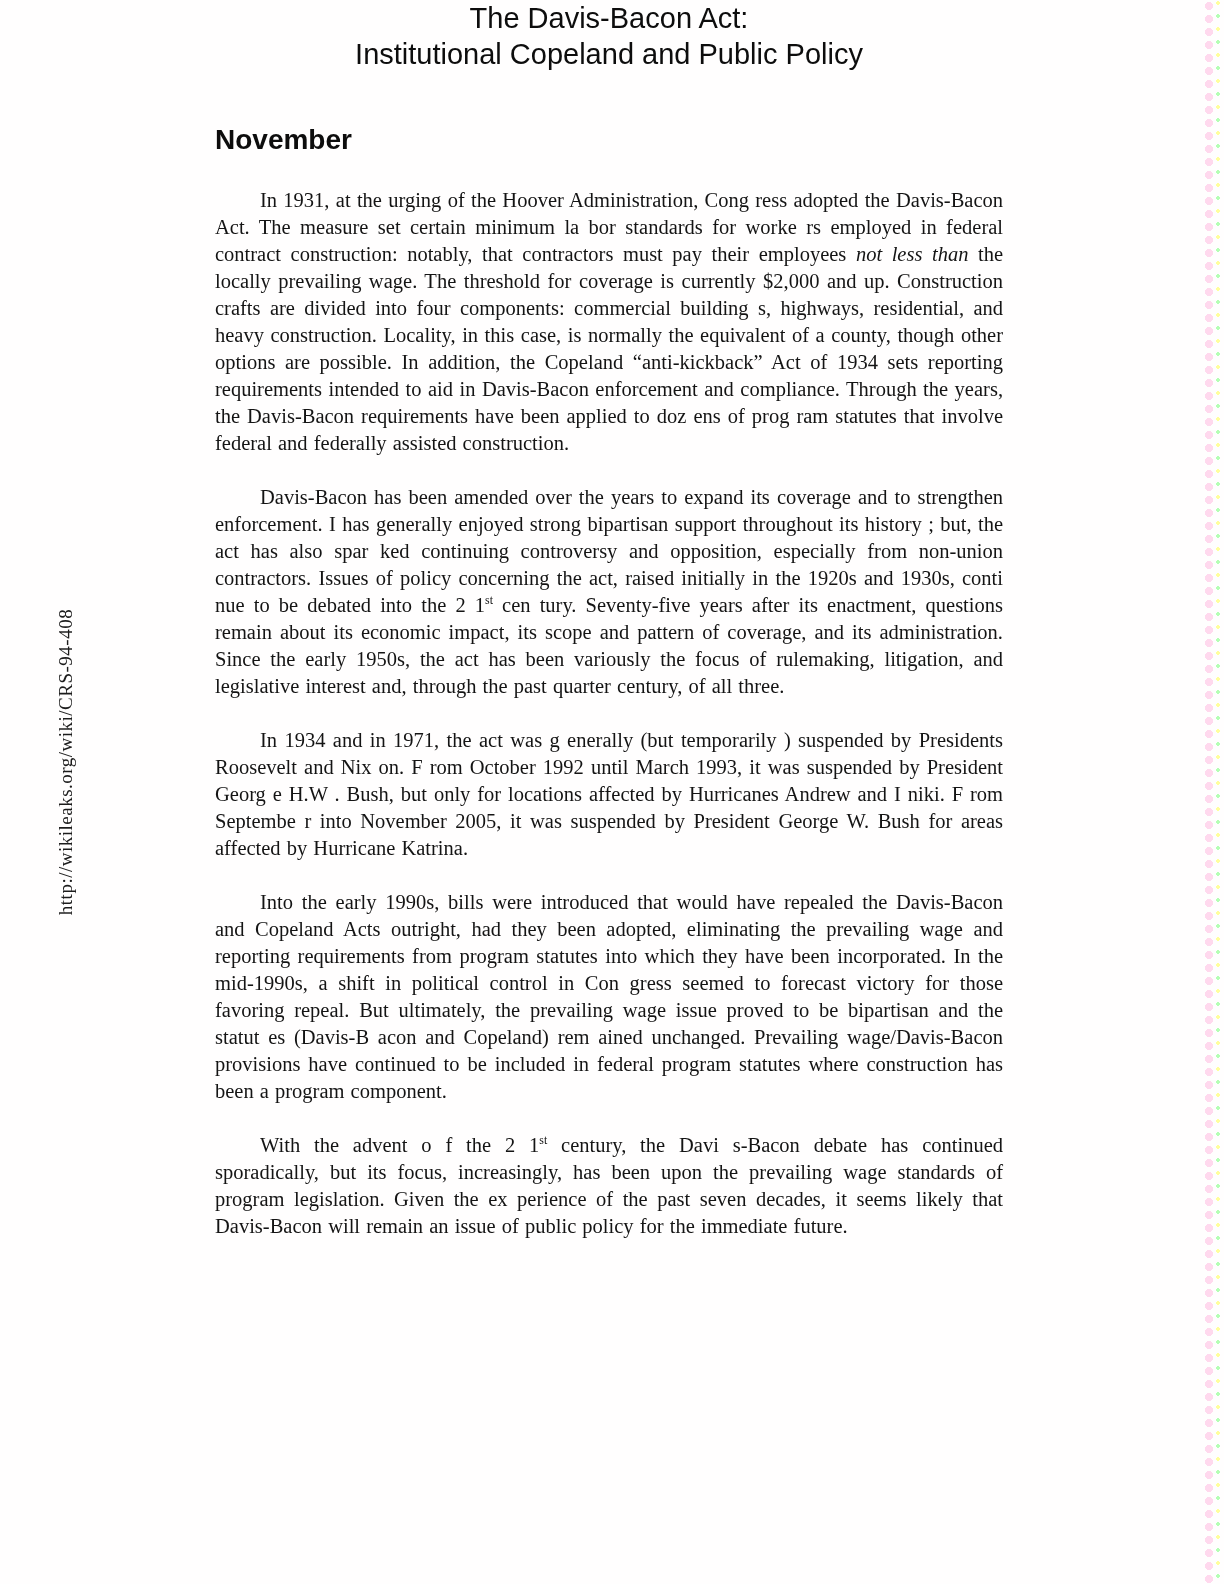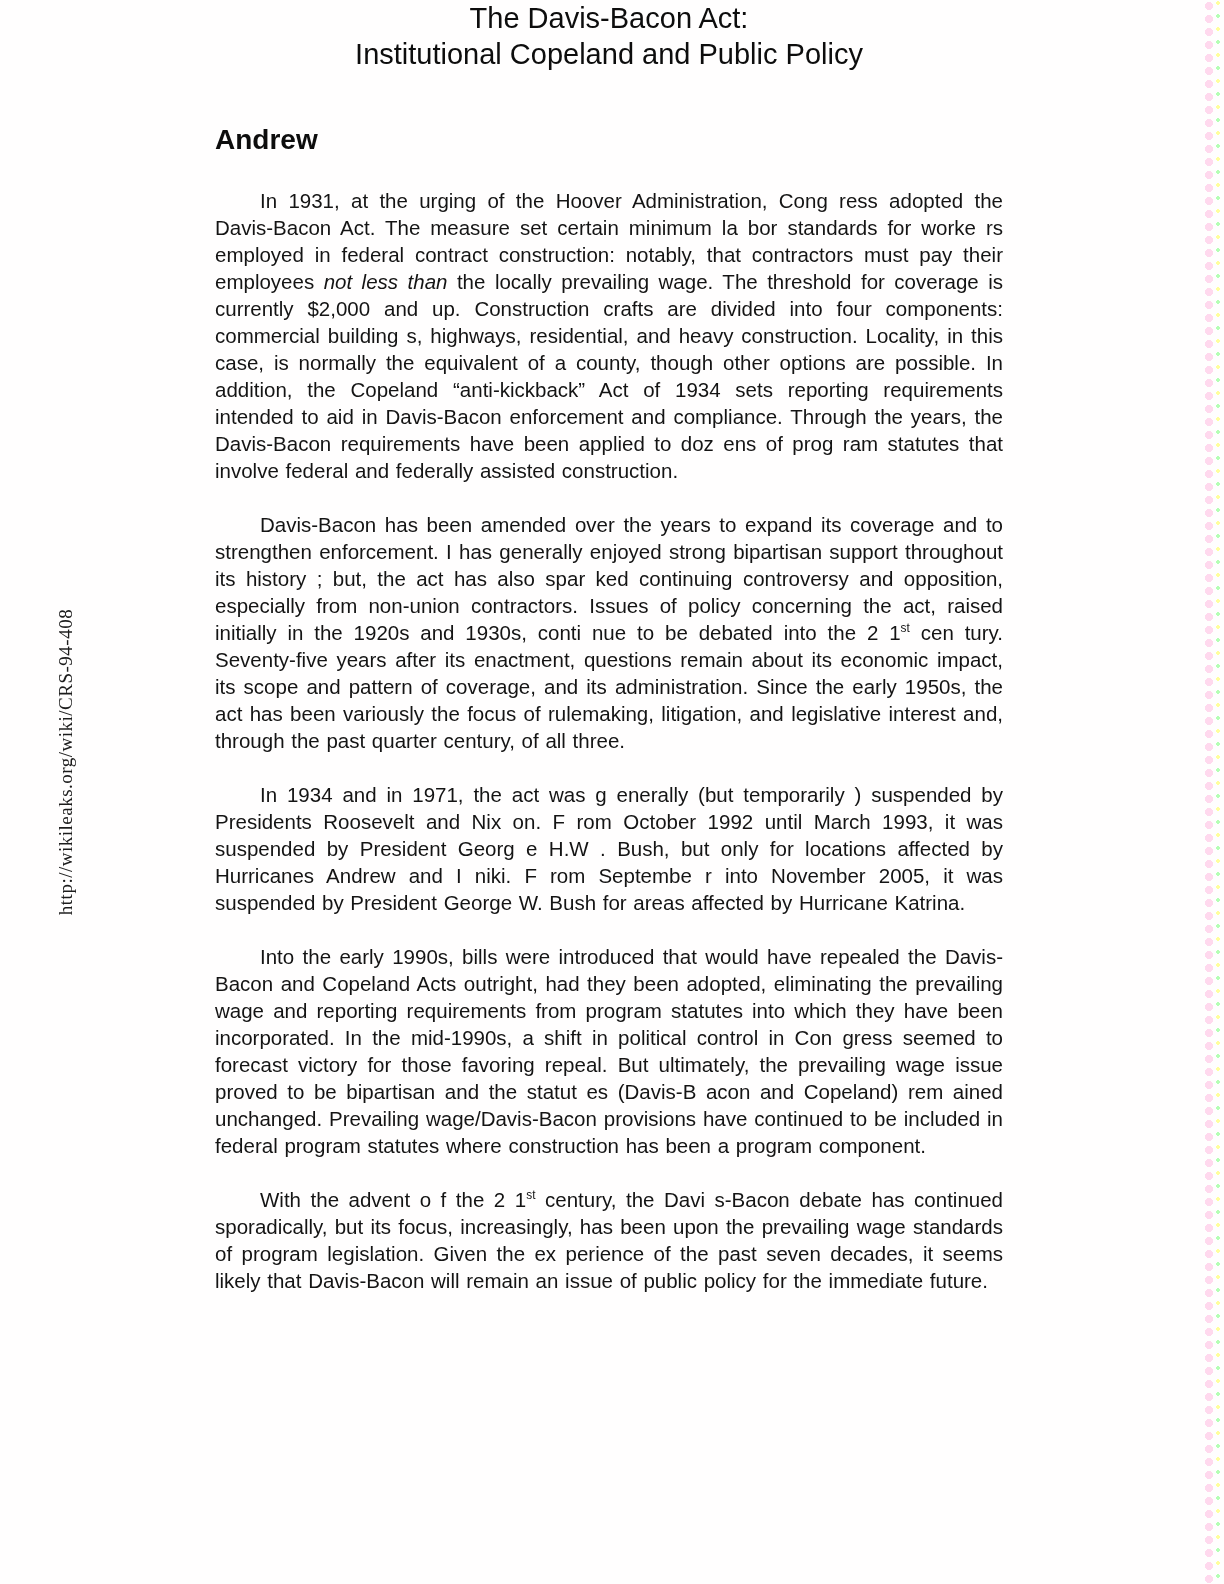--- a/index.html
+++ b/index.html
@@ -62,21 +62,21 @@
     font-family: "Liberation Sans", sans-serif;
     font-size: 28px;
     font-weight: 700;
     color: #0d0d0d;
   }
   .paragraphs {
     margin-top: 31px;
   }
   .body-para {
     margin: 0 0 27px 0;
-    font-family: Liberation Sans, sans-serif;
+    font-family: Liberation Serif, serif;
     font-size: 20.5px;
     line-height: 27px;
     text-align: justify;
     text-indent: 45px;
     color: #141414;
     word-spacing: 1px;
   }
   .body-para .italic {
     font-style: italic;
   }
@@ -95,21 +95,21 @@
 
   <div class="watermark-url">http://wikileaks.org/wiki/CRS-94-408</div>
 
   <div class="content">
 
     <div class="doc-title">
       <div>The Davis-Bacon Act:</div>
       <div>Institutional Copeland and Public Policy</div>
     </div>
 
-    <div class="section-heading">Andrew</div>
+    <div class="section-heading">November</div>
 
     <div class="paragraphs">
         <p class="body-para"><span>In 1931, at the  urging of the Hoover  Administration, Cong ress adopted the Davis-Bacon Act.  The measure set certain minimum la bor standards for worke rs employed in federal contract construction:  notably, that contractors must pay their employees </span><span class="italic">not less than</span><span> the locally prevailing wage.  The threshold for coverage is currently $2,000 and up.  Construction crafts  are divided into four components: commercial building s, highways, residential, and heavy construction.  Locality, in this case, is normally the equivalent of a county, though other options are possible.  In addition, the Copeland “anti-kickback” Act of 1934 sets reporting requirements intended to aid in Davis-Bacon enforcement and compliance.  Through the years, the Davis-Bacon requirements have  been applied to doz ens of prog ram statutes that involve federal and federally assisted construction.</span></p>
         <p class="body-para"><span>Davis-Bacon has been amended over the years to expand its coverage and to strengthen enforcement. I has generally enjoyed strong bipartisan support throughout its history ; but, the act has also spar ked continuing  controversy and  opposition, especially from  non-union contractors.  Issues of policy concerning the act, raised initially in the 1920s and 1930s, conti  nue to be debated into the 2  1</span><span class="sup">st</span><span> cen tury. Seventy-five years after its enactment, questions remain about its economic impact, its scope and pattern of coverage, and its administration.  Since the early 1950s, the act has been variously the focus of rulemaking, litigation, and legislative interest and, through the past quarter century, of all three.</span></p>
         <p class="body-para"><span>In 1934  and in  1971, the act was g enerally (but temporarily ) suspended by Presidents Roosevelt and Nix on.  F rom October 1992 until March 1993, it  was suspended by  President Georg e H.W .  Bush, but only  for locations affected by Hurricanes Andrew and I  niki.  F rom Septembe r into November 2005, it was suspended by President George W. Bush for areas affected by Hurricane Katrina.</span></p>
         <p class="body-para"><span>Into the early 1990s, bills were introduced that would have repealed the Davis-Bacon and Copeland Acts outright, had they been adopted, eliminating the prevailing wage and reporting requirements from program statutes into which they have been incorporated.  In the mid-1990s, a shift in  political control in Con gress seemed to forecast victory for those favoring repeal.  But ultimately, the prevailing wage issue proved to be bipartisan and the statut  es (Davis-B acon and Copeland) rem  ained unchanged. Prevailing wage/Davis-Bacon provisions have continued to be included in federal program statutes where construction has been a program component.</span></p>
         <p class="body-para"><span>With the advent o f the 2 1</span><span class="sup">st</span><span> century, the Davi s-Bacon debate has continued sporadically, but its focus, increasingly, has been upon the prevailing wage standards of program legislation.  Given the ex perience of the past seven decades, it seems likely that Davis-Bacon will remain an  issue of public policy  for the immediate future.</span></p>
       </div>
 
   </div>

